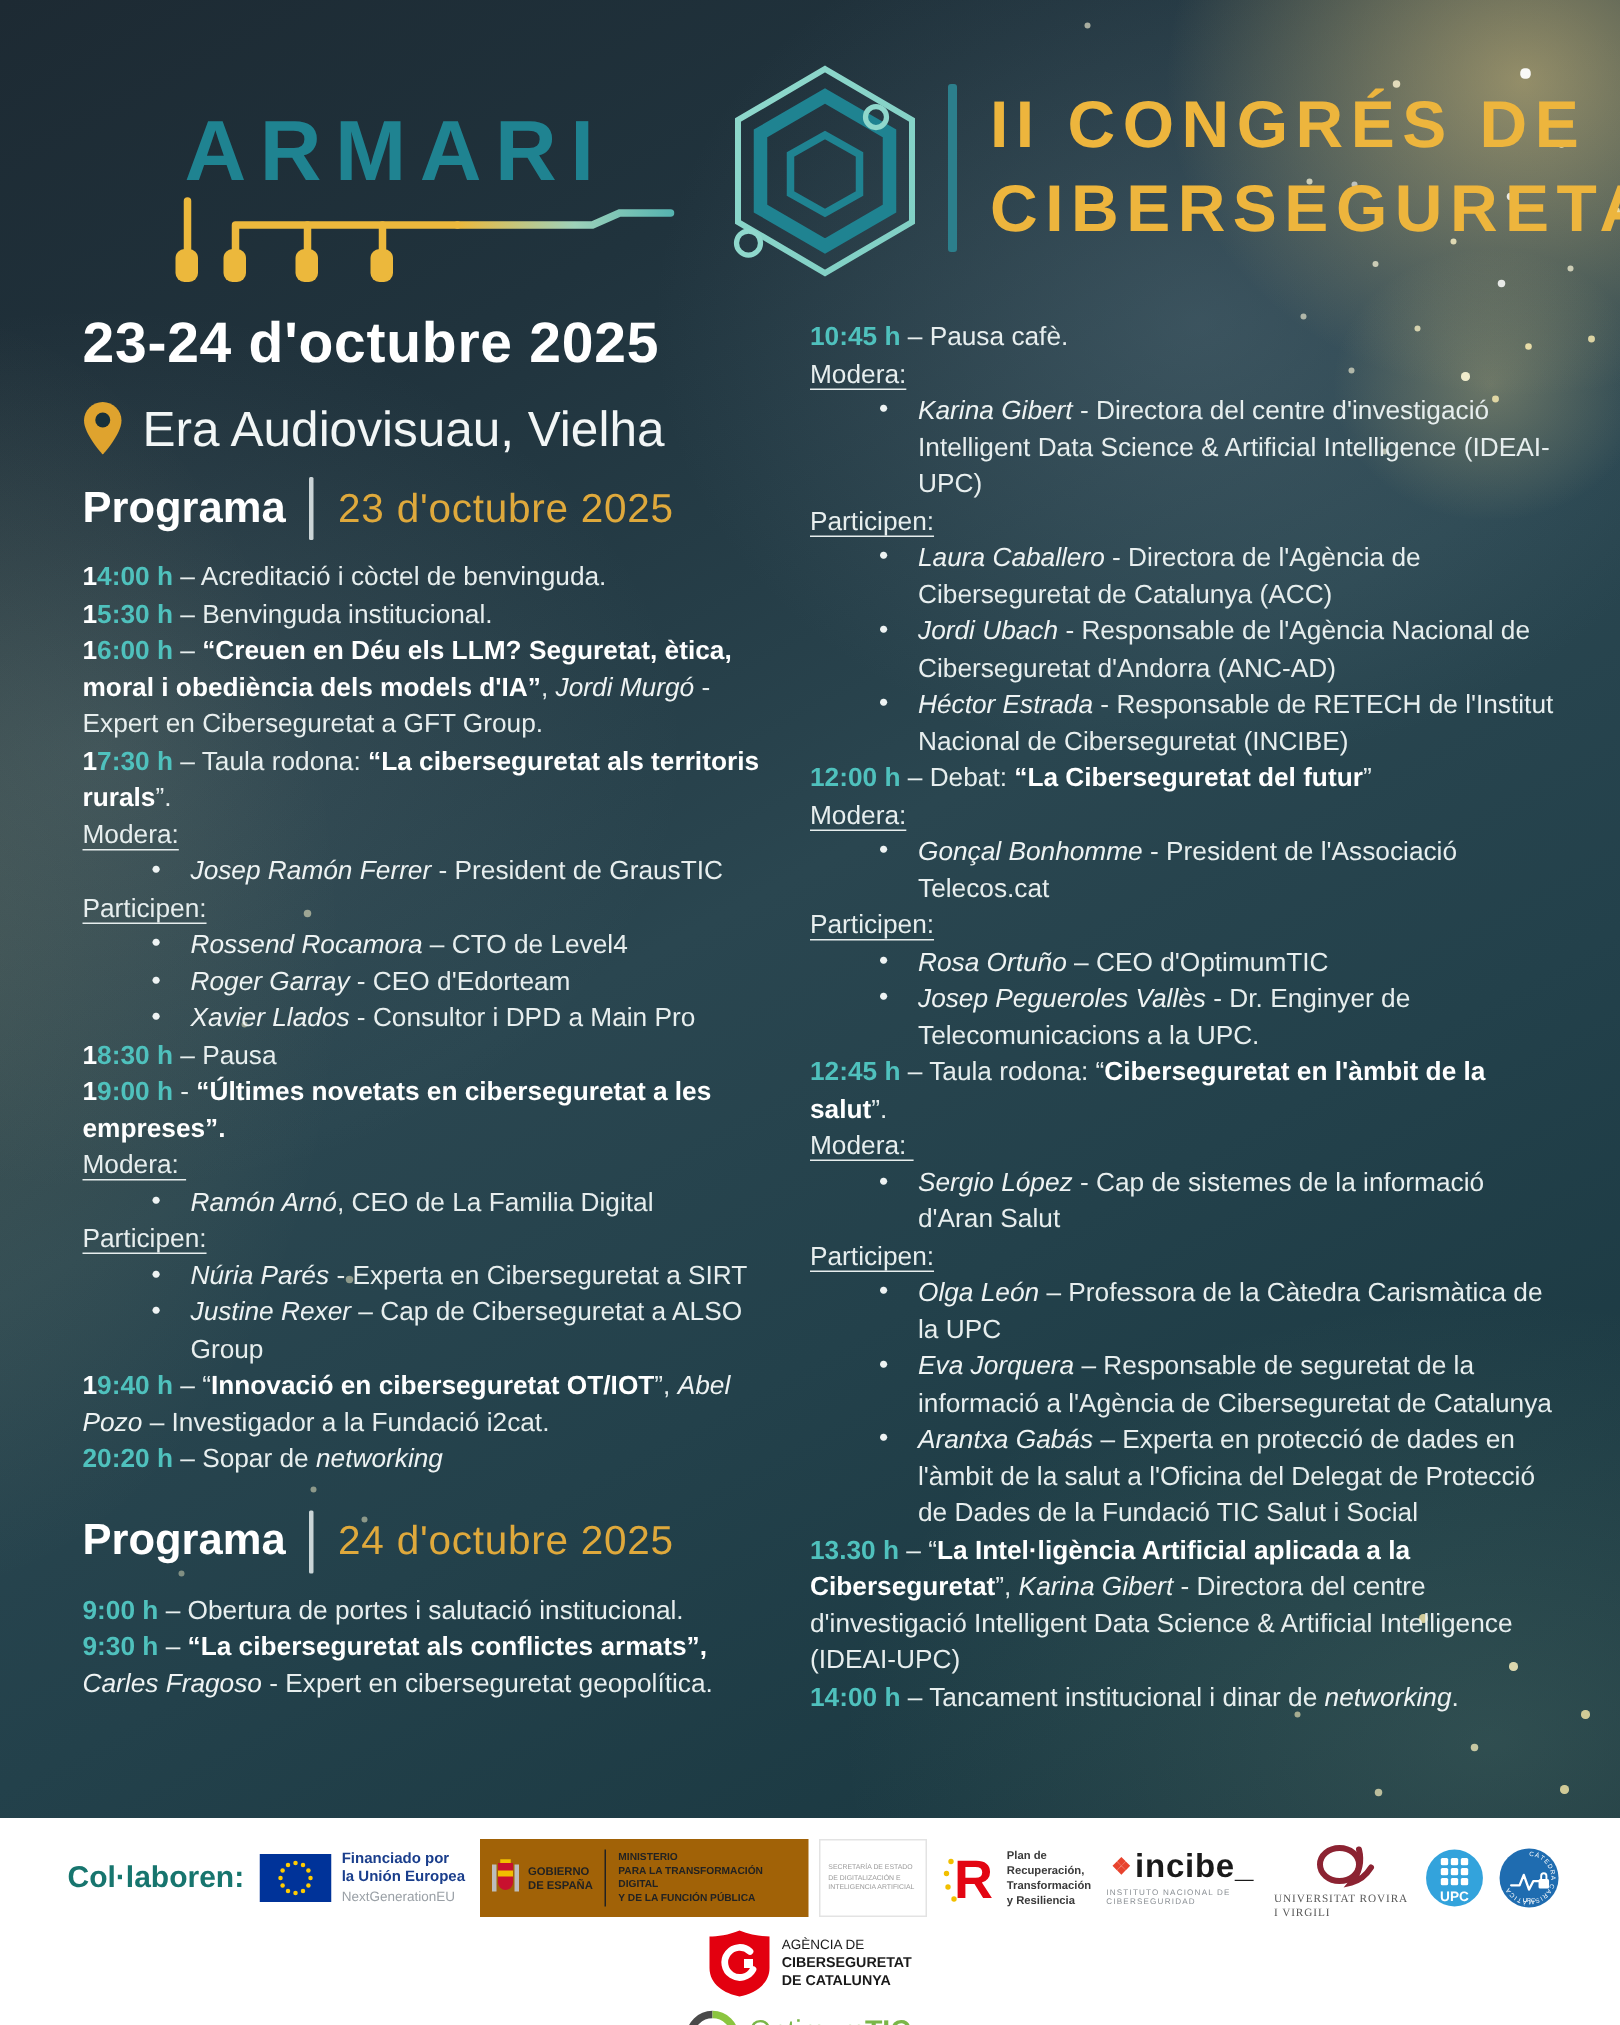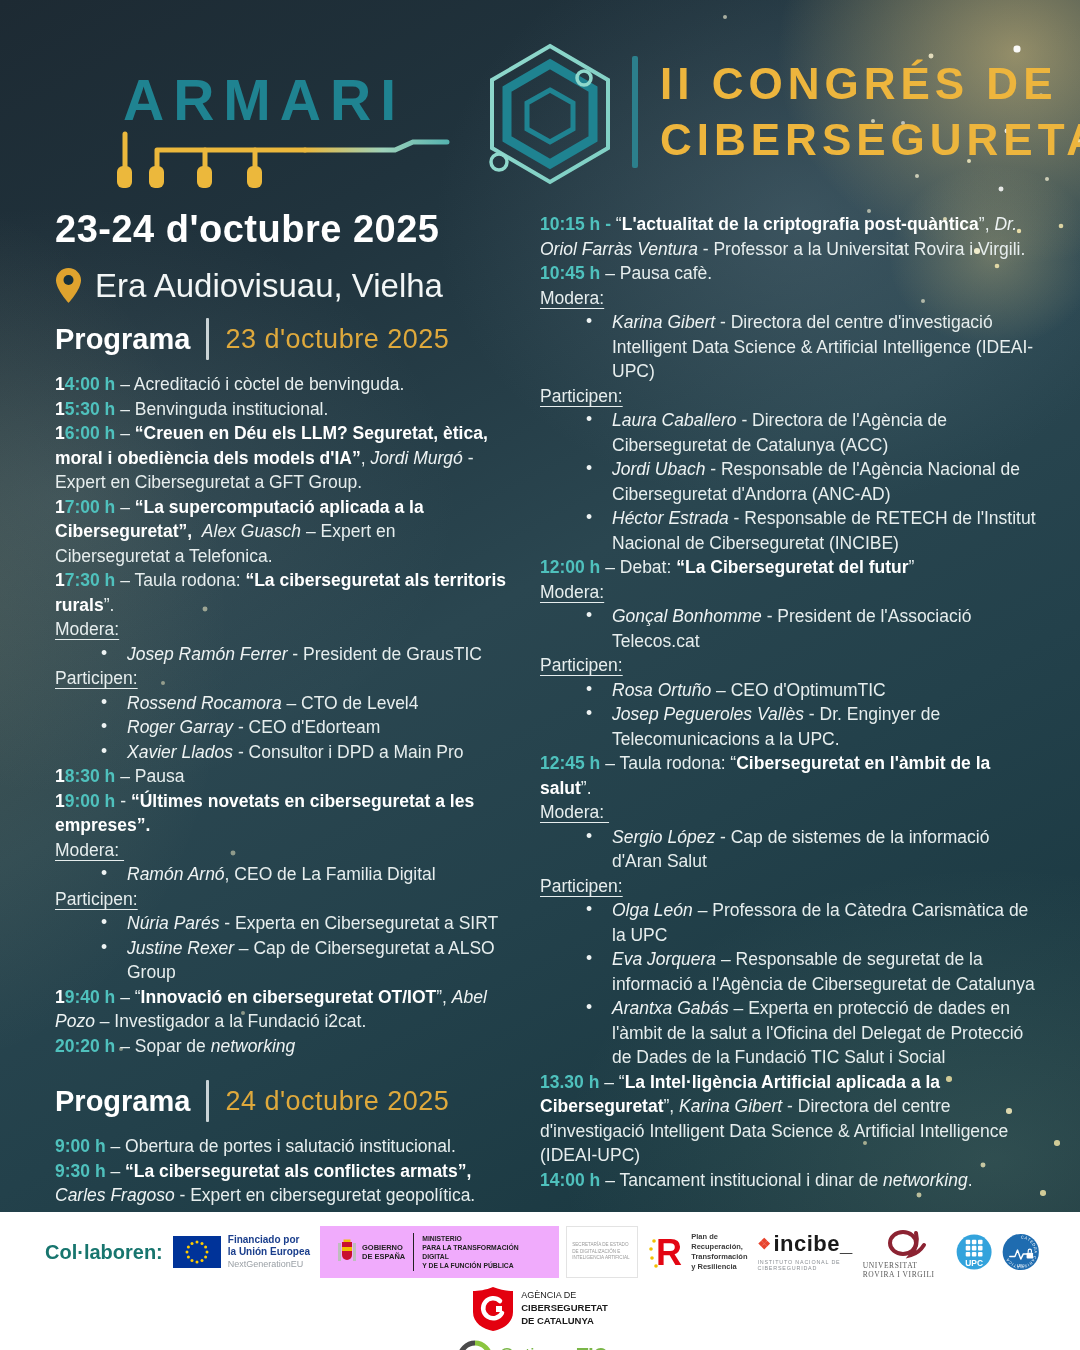--- a/index.html
+++ b/index.html
@@ -65,21 +65,21 @@
   .frow{display:flex;align-items:center;}
   .frow1{height:74px;padding:6px 40px 0 45px;justify-content:space-between;gap:10px;}
   .frow2{height:64px;padding:0 26px;justify-content:space-between;gap:8px;flex-direction:column;}
   .collab{color:#17756e;font-weight:700;font-size:20px;}
   .logo{display:flex;align-items:center;gap:7px;flex:0 0 auto;}
   
   .eu-text{font-size:10px;line-height:1.15;color:#1a3e8c;font-weight:700;}
   .eu-text .ngeu{color:#9aa0a6;font-weight:400;font-size:9px;margin-top:2px;}
   
   .gob{display:flex;align-items:stretch;}
-  .gob-y{background:#f0abfc;display:flex;align-items:center;gap:5px;padding:4px 17px;height:52px;}
+  .gob-y{background:#a16207;display:flex;align-items:center;gap:5px;padding:4px 7px;height:52px;}
   .gob-t1{font-size:7.5px;font-weight:700;color:#222;line-height:1.2;}
   .gob-sep{width:1px;background:#222;height:38px;margin:0 3px;}
   .gob-t2{font-size:6.8px;font-weight:700;color:#222;line-height:1.35;max-width:120px;}
   .gob-w{background:#fff;border:1px solid #e3e3e3;height:52px;display:flex;flex-direction:column;justify-content:center;padding:0 5px;font-size:4.6px;color:#9a9a9a;line-height:1.5;width:72px;}
   
   .plan-text{font-size:7.5px;font-weight:700;color:#3a3a3a;line-height:1.35;}
   
   .incibe{display:flex;flex-direction:column;align-items:center;}
   .incibe-name{font-size:22px;font-weight:700;color:#1a1a1a;letter-spacing:.5px;line-height:1;}
   .incibe-name .dia{color:#e8432d;font-size:15px;vertical-align:2px;margin-right:2px;}
@@ -185,21 +185,20 @@
 
   <div class="col col-left">
       <div class="prog-header">
         <span class="prog-label">Programa</span>
         <span class="prog-bar"></span>
         <span class="prog-date">23 d'octubre 2025</span>
       </div>
       <p class="line entry"><span class="seg sw">1</span><span class="seg st">4:00 h</span><span class="seg sp"> – Acreditació i còctel de benvinguda.</span></p>
       <p class="line entry"><span class="seg sw">1</span><span class="seg st">5:30 h</span><span class="seg sp"> – Benvinguda institucional.</span></p>
       <p class="line entry"><span class="seg sw">1</span><span class="seg st">6:00 h</span><span class="seg sp"> – </span><span class="seg sb">“Creuen en Déu els LLM? Seguretat, ètica, moral i obediència dels models d'IA”</span><span class="seg sp">, </span><span class="seg si">Jordi Murgó</span><span class="seg sp"> - Expert en Ciberseguretat a GFT Group.</span></p>
-      <p class="line entry"><span class="seg sw">1</span><span class="seg st">7:00 h</span><span class="seg sp"> – </span><span class="seg sb">“La supercomputació aplicada a la Ciberseguretat”,</span><span class="seg sp">  </span><span class="seg si">Alex Guasch</span><span class="seg sp"> – Expert en Ciberseguretat a Telefonica.</span></p>
       <p class="line entry"><span class="seg sw">1</span><span class="seg st">7:30 h</span><span class="seg sp"> – Taula rodona: </span><span class="seg sb">“La ciberseguretat als territoris rurals</span><span class="seg sp">”.</span></p>
       <p class="line label"><span class="lbl"><span class="seg sp">Modera:</span></span></p>
       <p class="line bullet"><span class="dot">•</span><span class="seg si">Josep Ramón Ferrer</span><span class="seg sp"> - President de GrausTIC</span></p>
       <p class="line label"><span class="lbl"><span class="seg sp">Participen:</span></span></p>
       <p class="line bullet"><span class="dot">•</span><span class="seg si">Rossend Rocamora</span><span class="seg sp"> – CTO de Level4</span></p>
       <p class="line bullet"><span class="dot">•</span><span class="seg si">Roger Garray</span><span class="seg sp"> - CEO d'Edorteam</span></p>
       <p class="line bullet"><span class="dot">•</span><span class="seg si">Xavier Llados</span><span class="seg sp"> - Consultor i DPD a Main Pro</span></p>
       <p class="line entry"><span class="seg sw">1</span><span class="seg st">8:30 h</span><span class="seg sp"> – Pausa</span></p>
       <p class="line entry"><span class="seg sw">1</span><span class="seg st">9:00 h</span><span class="seg sp"> - </span><span class="seg sb">“Últimes novetats en ciberseguretat a les empreses”.</span></p>
       <p class="line label"><span class="lbl"><span class="seg sp">Modera: </span></span></p>
@@ -211,21 +210,20 @@
       <p class="line entry"><span class="seg st">20:20 h</span><span class="seg sp"> – Sopar de </span><span class="seg si">networking</span></p>
       <div class="prog-header later">
         <span class="prog-label">Programa</span>
         <span class="prog-bar"></span>
         <span class="prog-date">24 d'octubre 2025</span>
       </div>
       <p class="line entry"><span class="seg st">9:00 h</span><span class="seg sp"> – Obertura de portes i salutació institucional.</span></p>
       <p class="line entry"><span class="seg st">9:30 h</span><span class="seg sp"> – </span><span class="seg sb">“La ciberseguretat als conflictes armats”,</span><span class="seg sp"> </span><span class="seg si">Carles Fragoso</span><span class="seg sp"> - Expert en ciberseguretat geopolítica.</span></p>
     </div>
   <div class="col col-right">
-      <p class="line entry"><span class="seg st">10:15 h -</span><span class="seg sp"> “</span><span class="seg sb">L'actualitat de la criptografia post-quàntica</span><span class="seg sp">”, </span><span class="seg si">Dr. Oriol Farràs Ventura</span><span class="seg sp"> - Professor a la Universitat Rovira i Virgili.</span></p>
       <p class="line entry"><span class="seg st">10:45 h</span><span class="seg sp"> – Pausa cafè.</span></p>
       <p class="line label"><span class="lbl"><span class="seg sp">Modera:</span></span></p>
       <p class="line bullet"><span class="dot">•</span><span class="seg si">Karina Gibert</span><span class="seg sp"> - Directora del centre d'investigació Intelligent Data Science &amp; Artificial Intelligence (IDEAI-UPC)</span></p>
       <p class="line label"><span class="lbl"><span class="seg sp">Participen:</span></span></p>
       <p class="line bullet"><span class="dot">•</span><span class="seg si">Laura Caballero</span><span class="seg sp"> - Directora de l'Agència de Ciberseguretat de Catalunya (ACC)</span></p>
       <p class="line bullet"><span class="dot">•</span><span class="seg si">Jordi Ubach</span><span class="seg sp"> - Responsable de l'Agència Nacional de Ciberseguretat d'Andorra (ANC-AD)</span></p>
       <p class="line bullet"><span class="dot">•</span><span class="seg si">Héctor Estrada</span><span class="seg sp"> - Responsable de RETECH de l'Institut Nacional de Ciberseguretat (INCIBE)</span></p>
       <p class="line entry"><span class="seg st">12:00 h</span><span class="seg sp"> – Debat: </span><span class="seg sb">“La Ciberseguretat del futur</span><span class="seg sp">”</span></p>
       <p class="line label"><span class="lbl"><span class="seg sp">Modera:</span></span></p>
       <p class="line bullet"><span class="dot">•</span><span class="seg si">Gonçal Bonhomme</span><span class="seg sp"> - President de l'Associació Telecos.cat</span></p>

